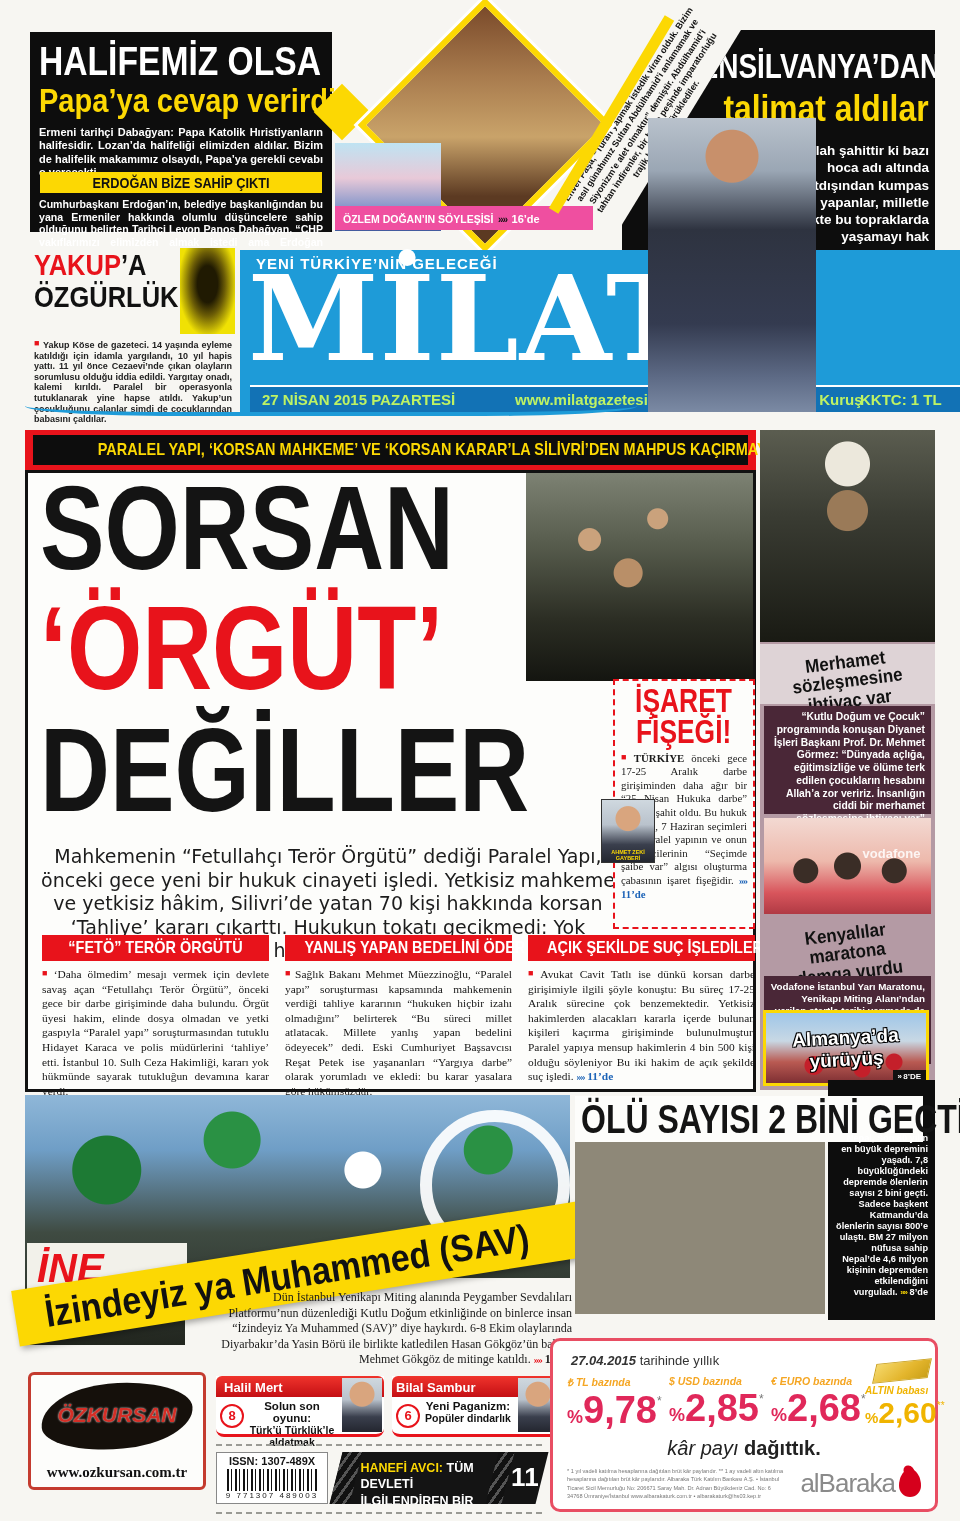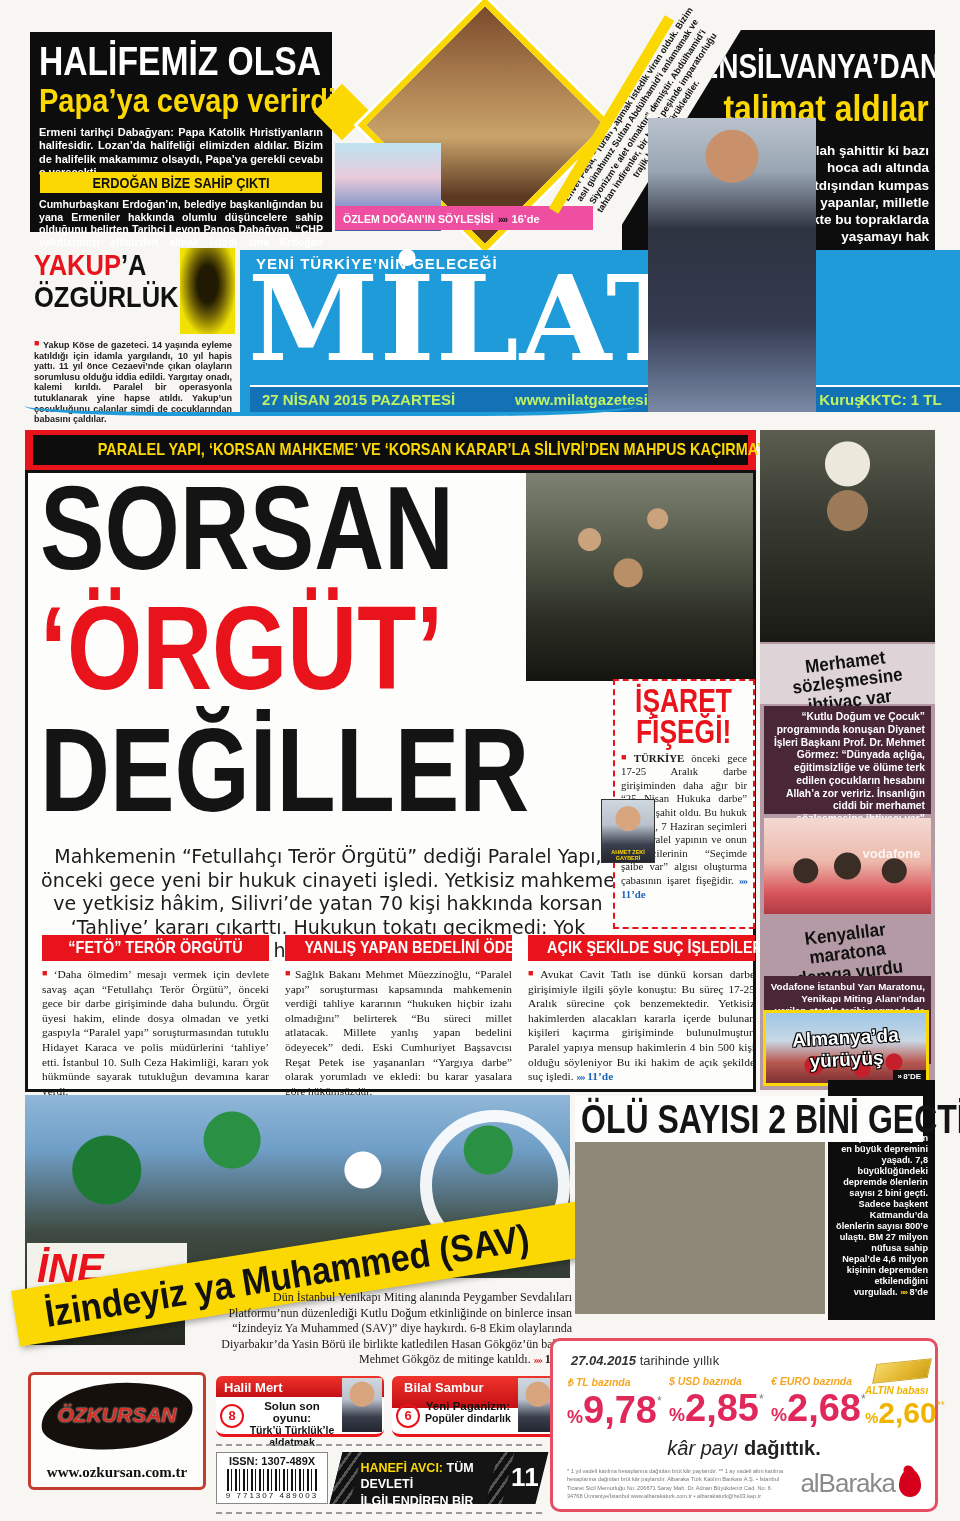--- a/index.html
+++ b/index.html
@@ -261,21 +261,21 @@
     </div>
     <div class="abs" style="left:4px;top:28px;width:20px;height:20px;border:2px solid var(--red);border-radius:50%;text-align:center;line-height:20px;color:var(--red);font-weight:bold;font-size:13px;">8</div>
     <div class="abs" style="left:28px;top:24px;width:96px;text-align:center;font-weight:bold;color:#111;">
       <div style="font-size:11.5px;">Solun son oyunu:</div>
       <div style="font-size:10.5px;">Türk’ü Türklük’le aldatmak</div>
     </div>
     <div class="abs ph-port" style="right:2px;top:2px;width:40px;height:54px;"></div>
   </div>
 
   <div class="abs" style="left:392px;top:1376px;width:168px;height:58px;background:#fff;border-bottom:3px solid var(--red);border-radius:0 0 8px 8px;">
-    <div style="background:linear-gradient(180deg,#f0342c,#c40f14);height:32px;border-radius:6px 6px 0 0;line-height:21px;padding-left:12px;">
+    <div style="background:linear-gradient(180deg,#f0342c,#c40f14);height:21px;border-radius:6px 6px 0 0;line-height:21px;padding-left:4px;">
       <span style="color:#fff;font-weight:bold;font-size:13px;">Bilal Sambur</span>
     </div>
     <div class="abs" style="left:4px;top:28px;width:20px;height:20px;border:2px solid var(--red);border-radius:50%;text-align:center;line-height:20px;color:var(--red);font-weight:bold;font-size:13px;">6</div>
     <div class="abs" style="left:28px;top:24px;width:96px;text-align:center;font-weight:bold;color:#111;">
       <div style="font-size:11.5px;">Yeni Paganizm:</div>
       <div style="font-size:10.5px;">Popüler dindarlık</div>
     </div>
     <div class="abs ph-port" style="right:2px;top:2px;width:40px;height:54px;"></div>
   </div>
 

